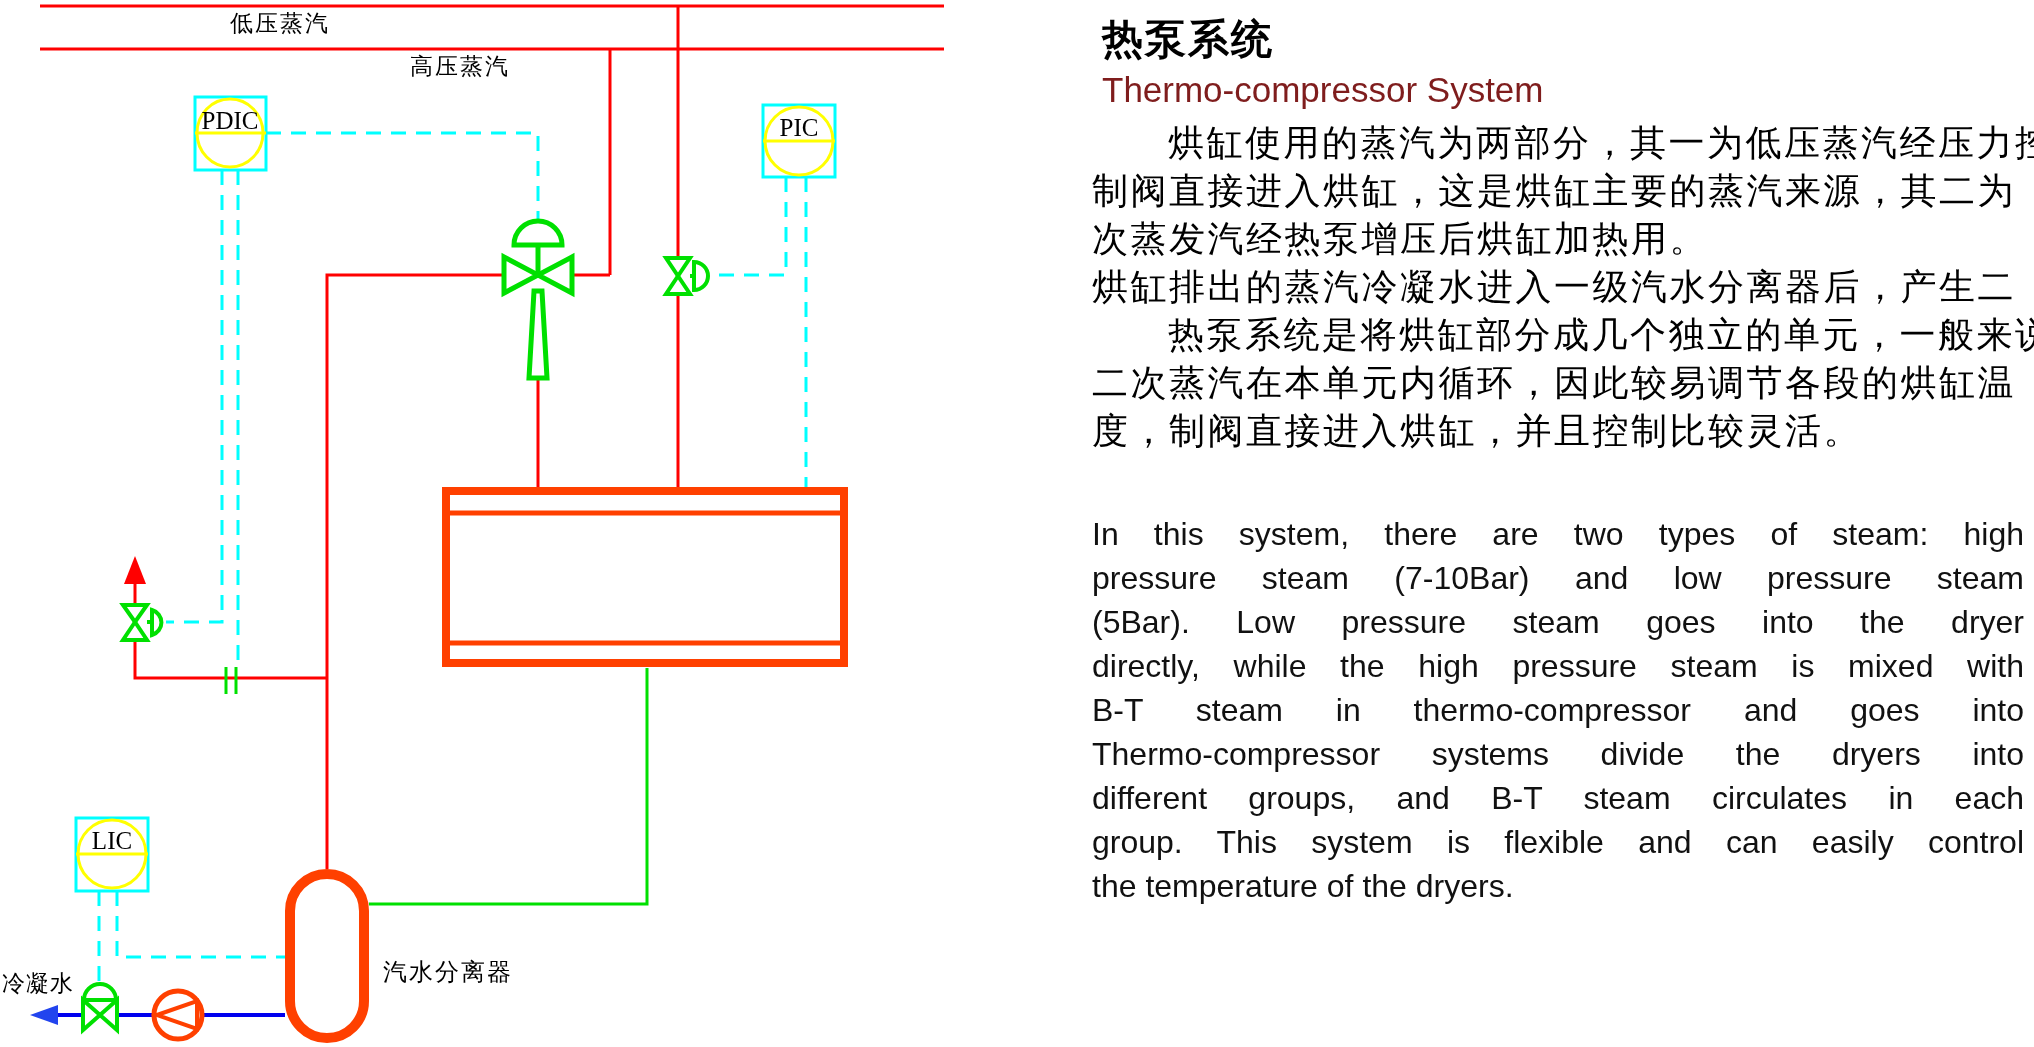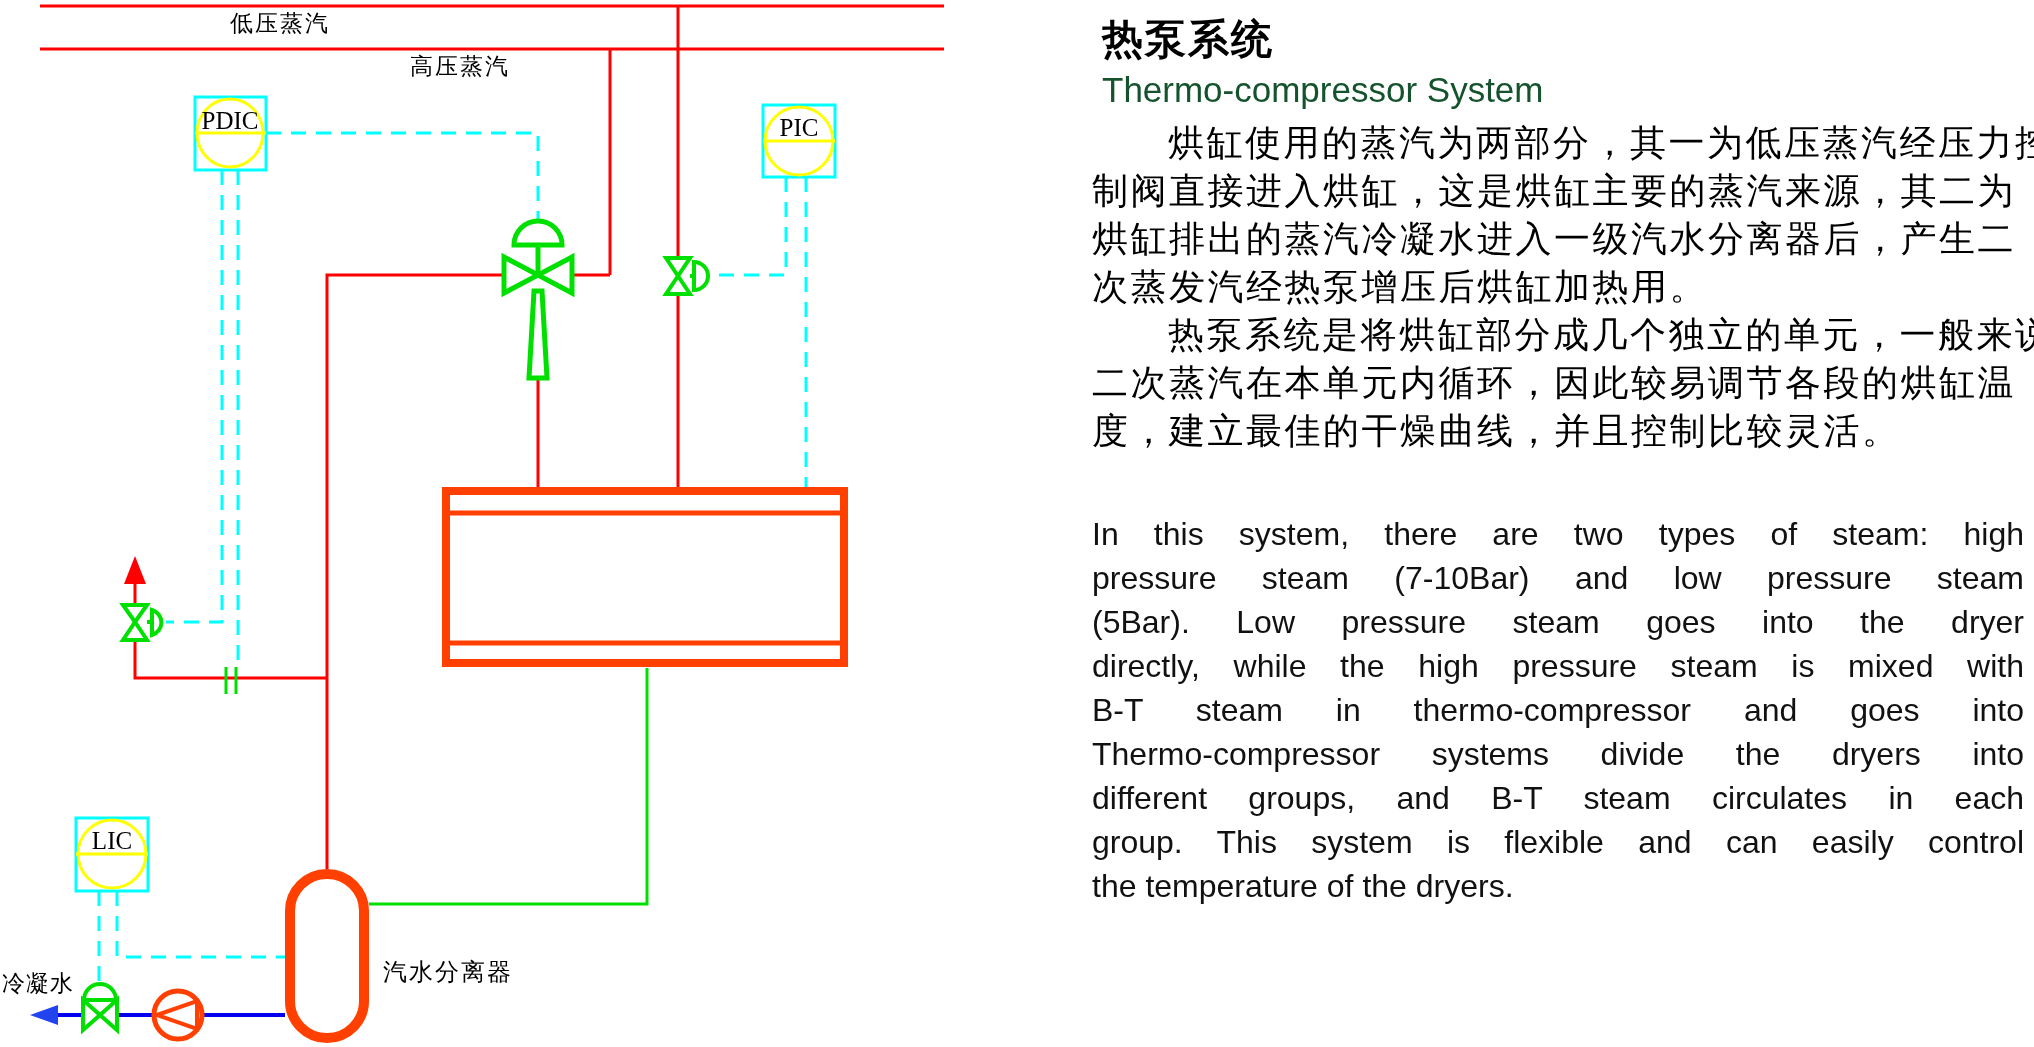--- a/index.html
+++ b/index.html
@@ -3,21 +3,21 @@
 <meta charset="utf-8">
 <style>
   html,body{margin:0;padding:0;background:#ffffff;}
   #page{position:relative;width:2034px;height:1047px;background:#ffffff;overflow:hidden;
         font-family:"Liberation Sans",sans-serif;color:#111;}
   #diagram{position:absolute;left:0;top:0;}
   
   #text-panel{position:absolute;left:1092px;top:0;width:932px;}
   .title{position:absolute;left:10px;top:12px;font-size:41px;font-weight:bold;
          letter-spacing:2px;color:#000;white-space:nowrap;}
-  .subtitle{position:absolute;left:10px;top:70px;font-size:35px;color:#14532d;white-space:nowrap;}
+  .subtitle{position:absolute;left:10px;top:70px;font-size:35px;color:#7f1d1d;white-space:nowrap;}
   #cjk-block{position:absolute;left:0;top:119px;width:932px;}
   #en-block{position:absolute;left:0;top:512px;width:932px;}
   .cjk-line{font-size:36px;line-height:48px;letter-spacing:2.5px;color:#000;white-space:nowrap;}
   .indent{padding-left:76px;}
   .en-line{font-size:32px;line-height:44px;color:#111;}
   .just{text-align:justify;text-align-last:justify;}
   svg text{user-select:none;}
 </style>
 </head>
 <body>
@@ -135,27 +135,27 @@
   </svg>
 
   <div id="text-panel">
     <div class="title">热泵系统</div>
     <div class="subtitle">Thermo-compressor System</div>
 
     <div id="cjk-block">
       <div>
           <div class="cjk-line indent">烘缸使用的蒸汽为两部分，其一为低压蒸汽经压力控</div>
           <div class="cjk-line">制阀直接进入烘缸，这是烘缸主要的蒸汽来源，其二为</div>
+          <div class="cjk-line">次蒸发汽经热泵增压后烘缸加热用。</div>
           <div class="cjk-line">烘缸排出的蒸汽冷凝水进入一级汽水分离器后，产生二</div>
-          <div class="cjk-line">次蒸发汽经热泵增压后烘缸加热用。</div>
         </div>
       <div>
           <div class="cjk-line indent">热泵系统是将烘缸部分成几个独立的单元，一般来说</div>
           <div class="cjk-line">二次蒸汽在本单元内循环，因此较易调节各段的烘缸温</div>
-          <div class="cjk-line">度，建立最佳的干燥曲线，并且控制比较灵活。</div>
+          <div class="cjk-line">度，制阀直接进入烘缸，并且控制比较灵活。</div>
         </div>
     </div>
 
     <div id="en-block">
       <div>
           <div class="en-line just">In this system, there are two types of steam: high</div>
           <div class="en-line just">pressure steam (7-10Bar) and low pressure steam</div>
           <div class="en-line just">(5Bar). Low pressure steam goes into the dryer</div>
           <div class="en-line just">directly, while the high pressure steam is mixed with</div>
           <div class="en-line just">B-T steam in thermo-compressor and goes into</div>

